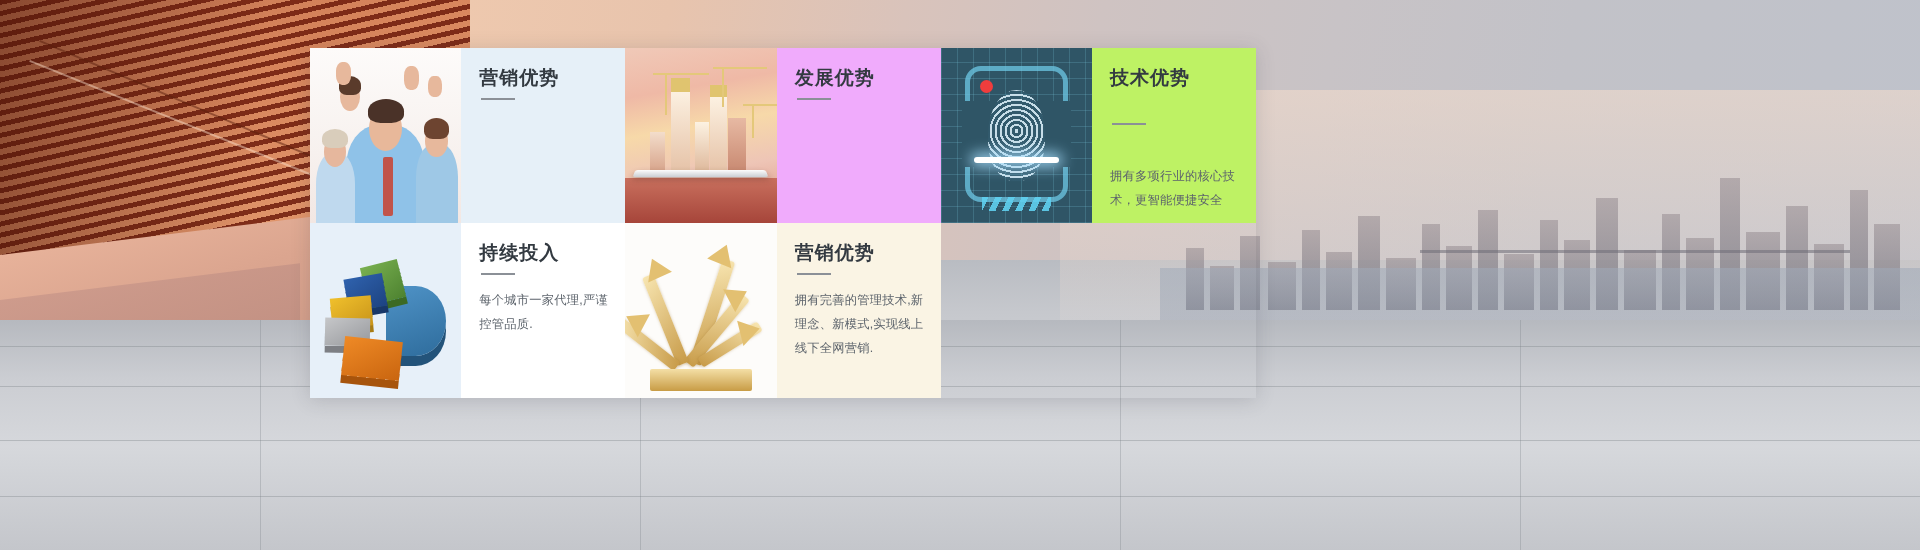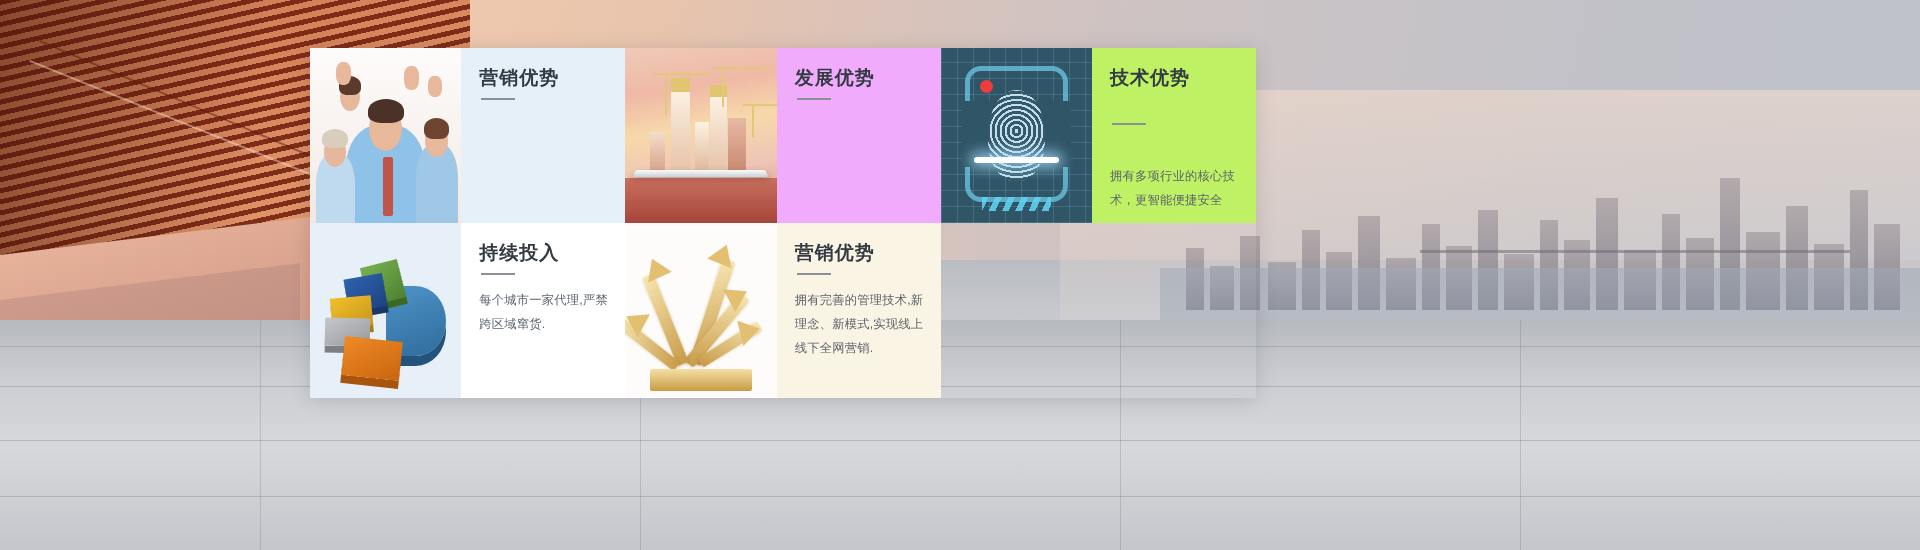--- a/index.html
+++ b/index.html
@@ -388,21 +388,21 @@
            background:linear-gradient(150deg,#c6c7c9,#96989c);
            transform:rotate(1deg); box-shadow:0 7px 0 #7d7f84;"></div>
 
       <div class="pie-slice" style="left:22%; top:66%; width:38%; height:22%;
            background:linear-gradient(150deg,#ef8a26,#c9650f);
            transform:rotate(6deg); box-shadow:0 8px 0 #a7540c;"></div>
     </div>
     <div class="body tint-plain">
       <div class="card-title">持续投入</div>
       <div class="title-rule"></div>
-      <div class="card-desc">每个城市一家代理,严禁跨区域窜货.</div>
+      <div class="card-desc">每个城市一家代理,严谨控管品质.</div>
     </div>
   </div>
 
   <div class="card">
     <div class="media img-arrow">
       <div class="arrow" style="left:42%; top:18%; width:13px; height:62%; transform:rotate(18deg); transform-origin:bottom center; border-radius:3px;"></div>
       <div class="arrow-head" style="left:56%; top:12%; transform:rotate(22deg);"></div>
 
       <div class="arrow" style="left:38%; top:30%; width:12px; height:50%; transform:rotate(40deg); transform-origin:bottom center; border-radius:3px;"></div>
       <div class="arrow-head" style="left:66%; top:36%; transform:rotate(62deg);"></div>

